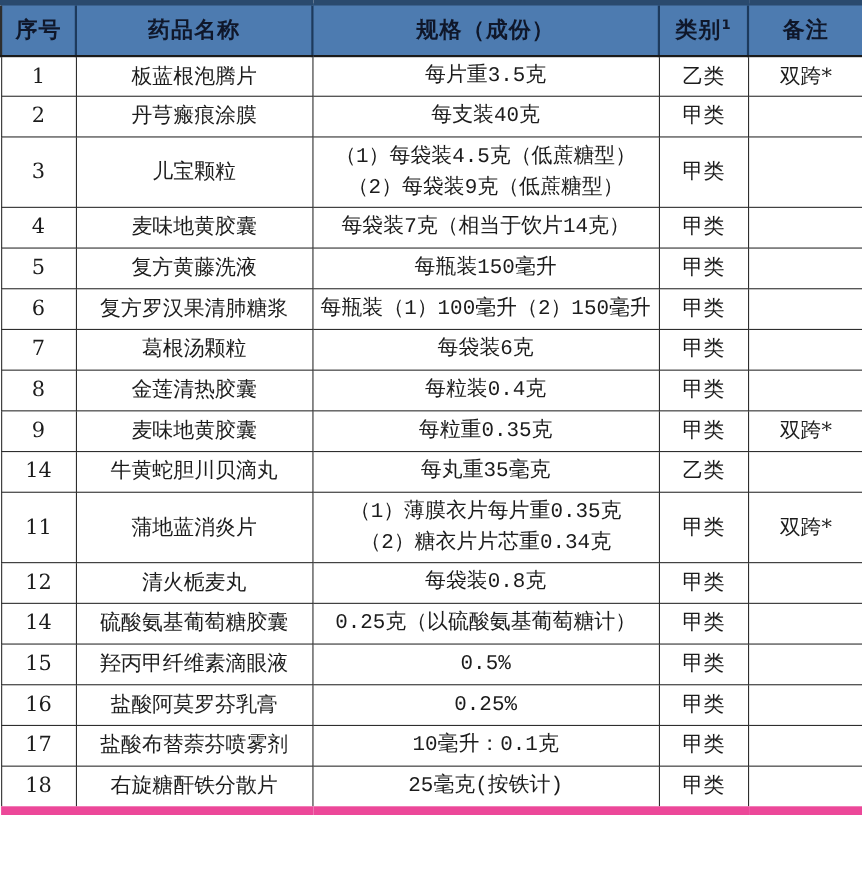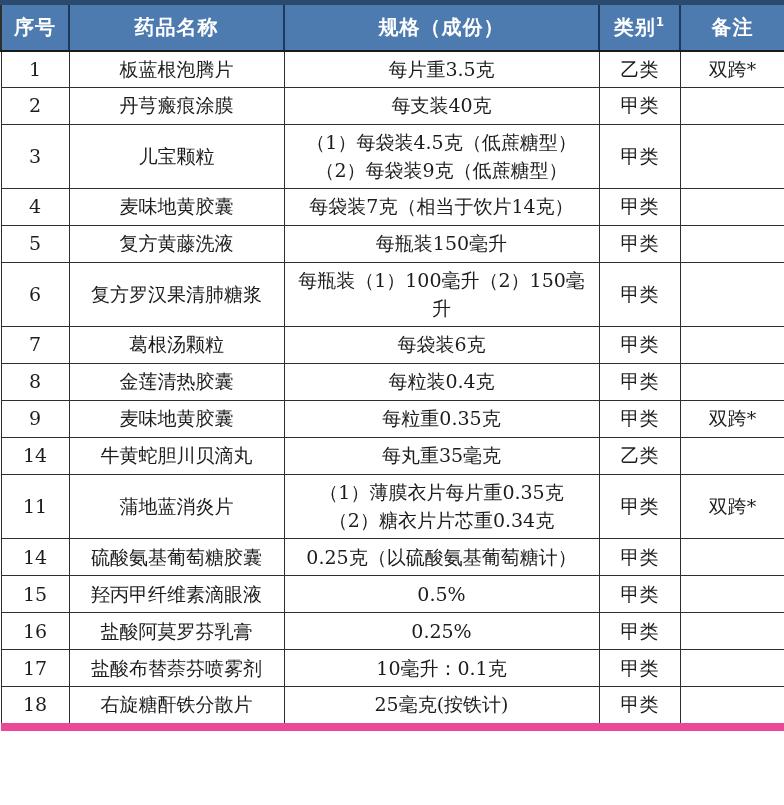--- a/index.html
+++ b/index.html
@@ -16,21 +16,21 @@
     table-layout: fixed;
   }
   col.c-no   { width: 68px; }
   col.c-name { width: 215px; }
   col.c-spec { width: 315px; }
   col.c-cat  { width: 81px; }
   col.c-note { width: 105px; }
 
   thead th {
     background: #4d7bb0;
-    color: #ffffff;
+    color: #0f172a;
     font-family: "DejaVu Sans", "Liberation Sans", sans-serif;
     font-weight: bold;
     font-size: 20px;
     height: 48px;
     text-align: center;
     vertical-align: middle;
     border-top: 5px solid #2a4a6e;
     border-left: 2px solid #1d3a5c;
     border-right: 2px solid #1d3a5c;
     border-bottom: 2px solid #1a1a1a;
@@ -44,21 +44,21 @@
     border: 1.5px solid #2e2e2e;
     font-size: 19px;
     text-align: center;
     vertical-align: middle;
     height: 37px;
     padding: 4px 6px;
     line-height: 1.45;
     background: #ffffff;
   }
   tbody tr:last-child td { border-bottom: 8px solid #ec4899; }
-  td.spec-cell div { text-align: center; }
+  td.spec-cell div { text-align: center; font-family: Liberation Mono, monospace; }
 </style>
 </head>
 <body>
 
 <div class="wrap">
   <table>
     <colgroup>
       <col class="c-no">
         <col class="c-name">
         <col class="c-spec">
@@ -170,20 +170,29 @@
     <td>11</td>
     <td>蒲地蓝消炎片</td>
     <td class="spec-cell">
             <div>（1）薄膜衣片每片重0.35克</div>
             <div>（2）糖衣片片芯重0.34克</div>
           </td>
     <td>甲类</td>
     <td>双跨*</td>
   </tr>
         <tr>
+    <td>12</td>
+    <td>清火栀麦丸</td>
+    <td class="spec-cell">
+            <div>每袋装0.8克</div>
+          </td>
+    <td>甲类</td>
+    <td></td>
+  </tr>
+        <tr>
     <td>14</td>
     <td>硫酸氨基葡萄糖胶囊</td>
     <td class="spec-cell">
             <div>0.25克（以硫酸氨基葡萄糖计）</div>
           </td>
     <td>甲类</td>
     <td></td>
   </tr>
         <tr>
     <td>15</td>

